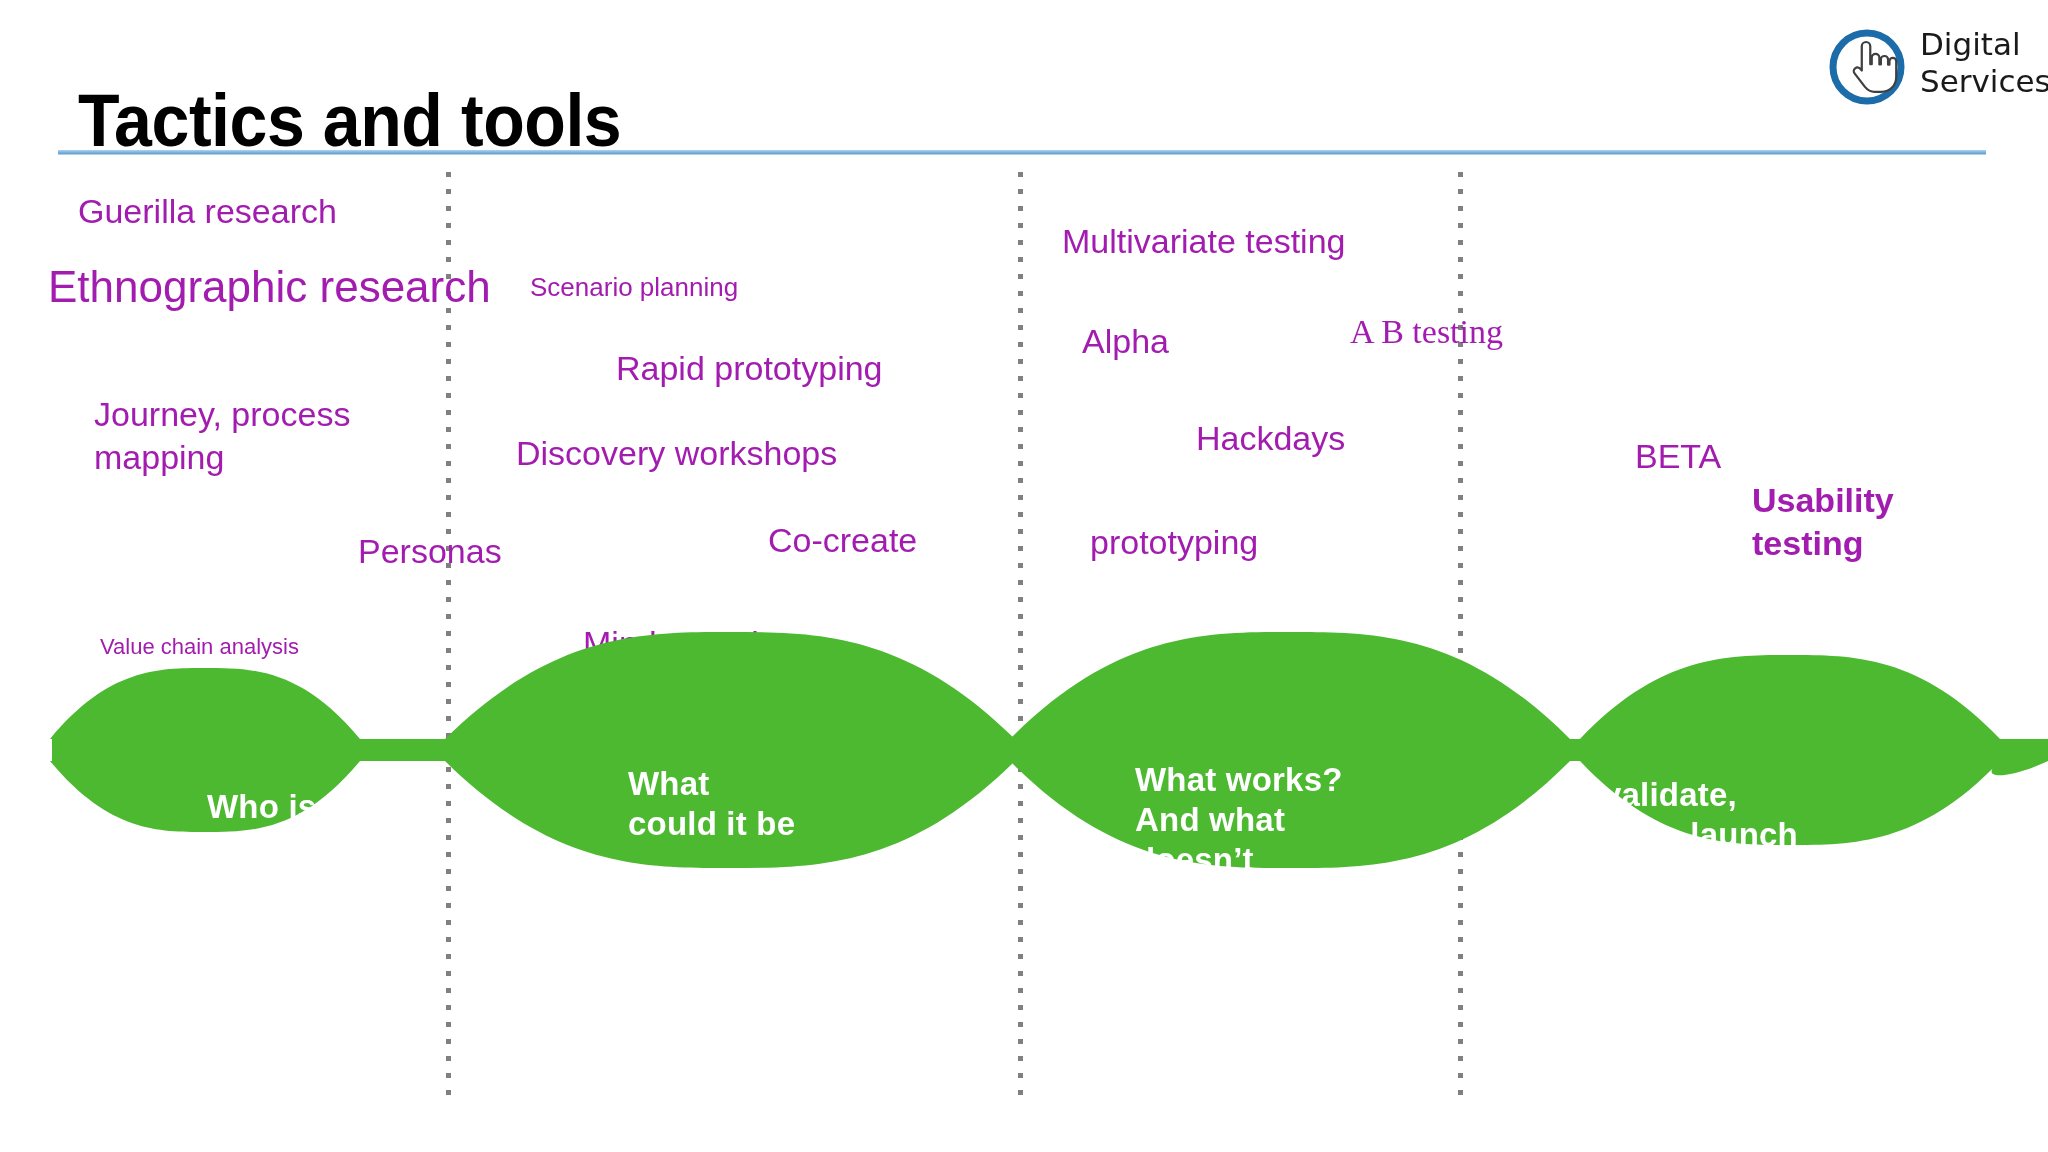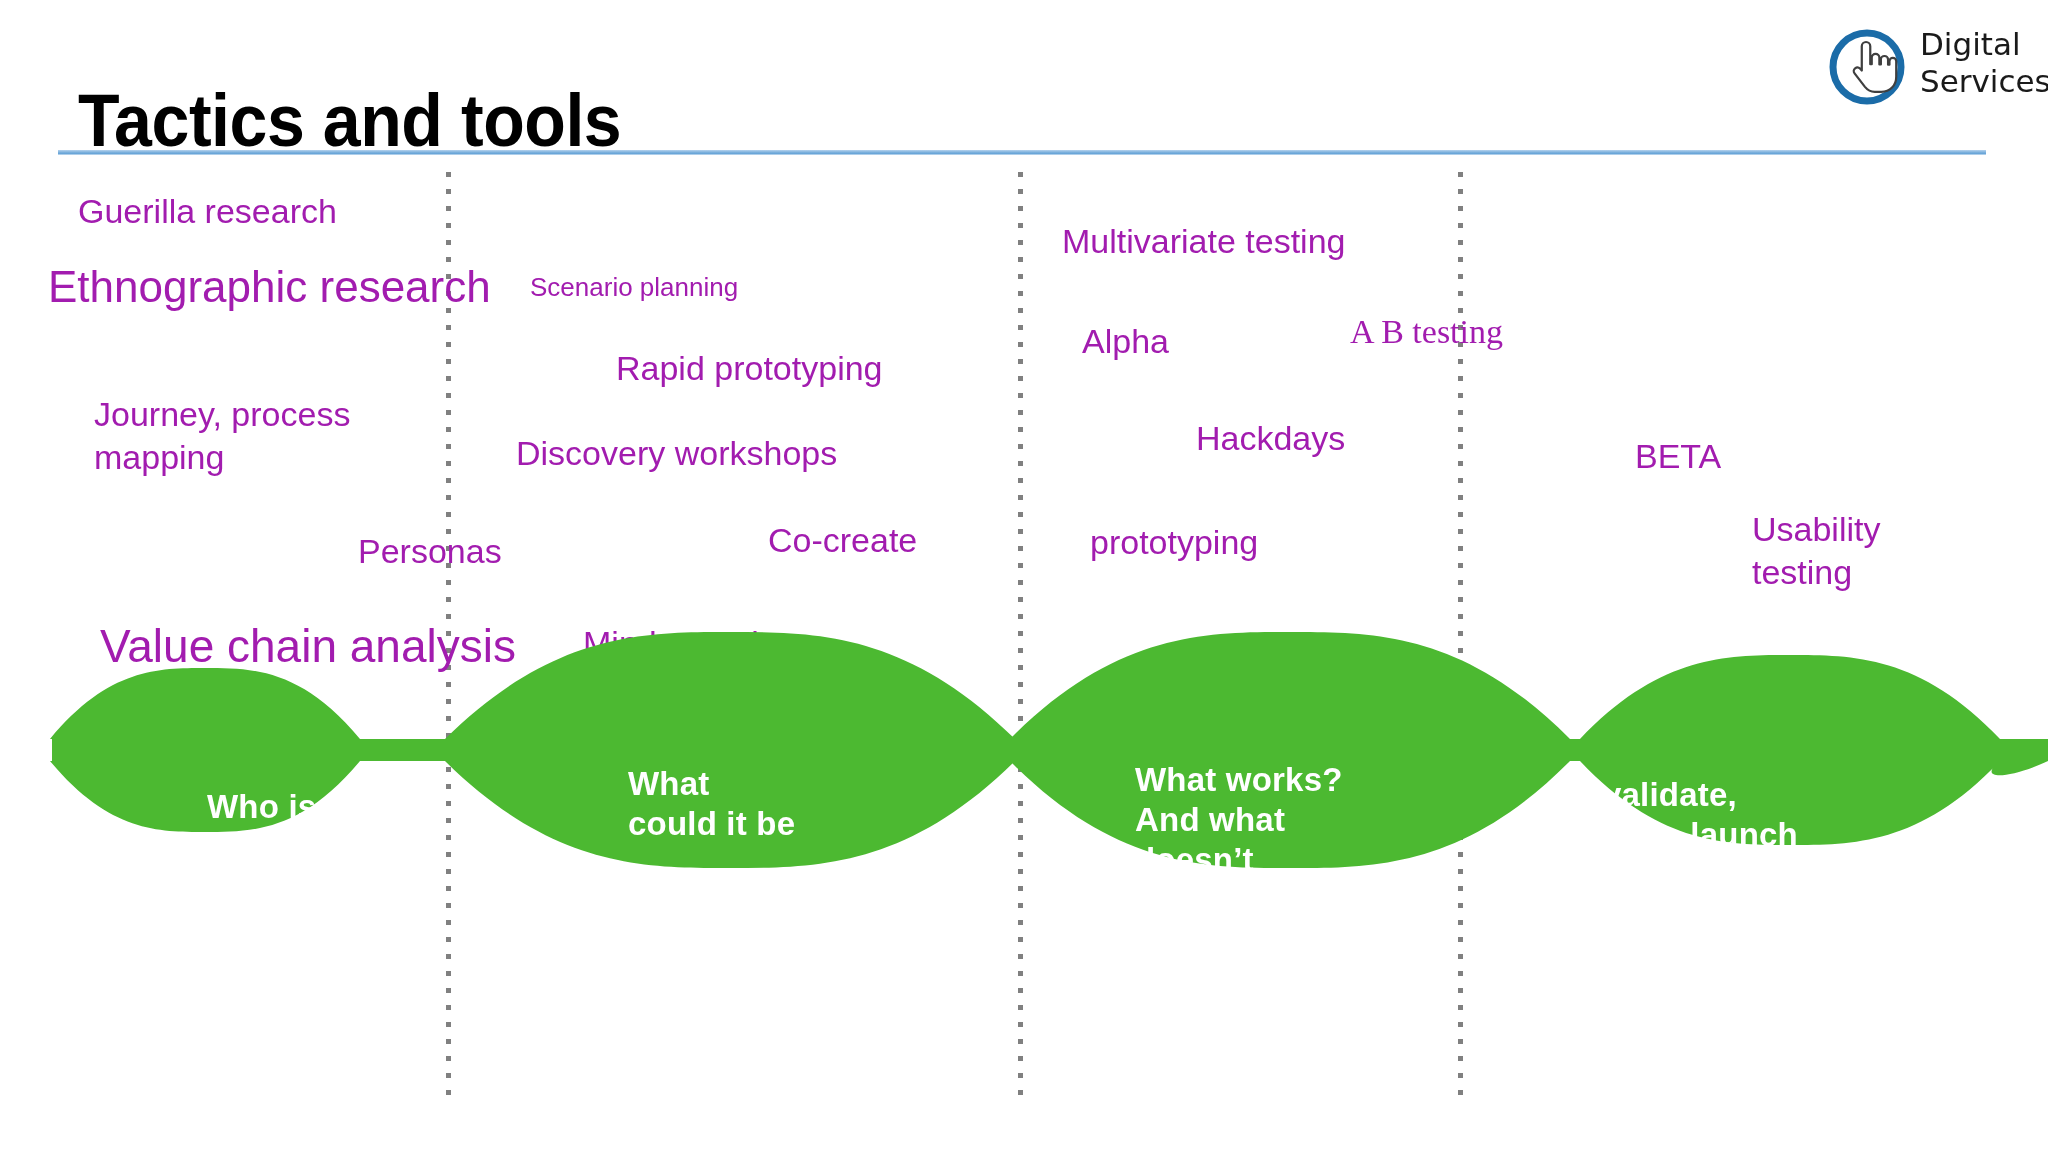--- a/index.html
+++ b/index.html
@@ -113,33 +113,33 @@
       <div class="divider" style="left: 1018px;"></div>
       <div class="divider" style="left: 1458px;"></div>
     </div>
 
   <div id="tactics">
       <div class="tactic" style="left: 78px; top: 190px; font-size: 34px;">Guerilla research</div>
       <div class="tactic" style="left: 48px; top: 265px; font-size: 44px;">Ethnographic research</div>
       <div class="tactic" style="left: 94px; top: 370px; font-size: 34px; margin-top: 23px;">Journey, process
 mapping</div>
       <div class="tactic" style="left: 358px; top: 530px; font-size: 34px;">Personas</div>
-      <div class="tactic" style="left: 100px; top: 625px; font-size: 46px;">Value chain analysis</div>
+      <div class="tactic" style="left: 100px; top: 625px; font-size: 22px;">Value chain analysis</div>
       <div class="tactic" style="left: 518px; top: 266px; font-size: 26px; margin-left: 12px;">Scenario planning</div>
       <div class="tactic" style="left: 616px; top: 347px; font-size: 34px;">Rapid prototyping</div>
       <div class="tactic" style="left: 516px; top: 432px; font-size: 34px;">Discovery workshops</div>
       <div class="tactic" style="left: 768px; top: 519px; font-size: 34px;">Co-create</div>
       <div class="tactic" style="left: 583px; top: 622px; font-size: 34px;">Mind mapping</div>
       <div class="tactic" style="left: 1062px; top: 220px; font-size: 34px;">Multivariate testing</div>
       <div class="tactic" style="left: 1082px; top: 320px; font-size: 34px;">Alpha</div>
       <div class="tactic" style="left: 1350px; top: 310px; font-size: 34px; font-family: Liberation Serif, serif;">A B testing</div>
       <div class="tactic" style="left: 1196px; top: 417px; font-size: 34px;">Hackdays</div>
       <div class="tactic" style="left: 1090px; top: 521px; font-size: 34px;">prototyping</div>
       <div class="tactic" style="left: 1635px; top: 435px; font-size: 34px;">BETA</div>
-      <div class="tactic" style="left: 1752px; top: 508px; font-size: 34px;">Usability
+      <div class="tactic" style="left: 1752px; top: 479px; font-size: 34px; font-weight: bold;">Usability
 testing</div>
     </div>
 
   <svg id="wave" viewBox="0 0 2048 300" preserveAspectRatio="none">
     <path id="wave-path" d="M 52 139 L 50 139 C 108.9 68 158.5 68 205 68 C 251.5 68 301.1 68 360 139 L 445 139 C 553.3 32 644.5 32 730 32 C 815.5 32 906.7 32 1015 139 L 1010 139 C 1116.4 32 1206 32 1290 32 C 1374 32 1463.6 32 1570 139 L 1580 139 C 1659.8 55 1727 55 1790 55 C 1853 55 1920.2 55 2000 139 L 2048 139 L 2048 161 C 2010 179 1975 181 2000 161 C 1920.2 245 1853 245 1790 245 C 1727 245 1659.8 245 1580 161 L 1570 161 C 1463.6 268 1374 268 1290 268 C 1206 268 1116.4 268 1010 161 L 1015 161 C 906.7 268 815.5 268 730 268 C 644.5 268 553.3 268 445 161 L 360 161 C 301.1 232 251.5 232 205 232 C 158.5 232 108.9 232 50 161 L 52 161 Z" fill="#4cb931"></path>
   </svg>
 
   <div id="phase-labels">
       <div class="phase-label" style="left: 207px; top: 787px;">Who is
 it for</div>

